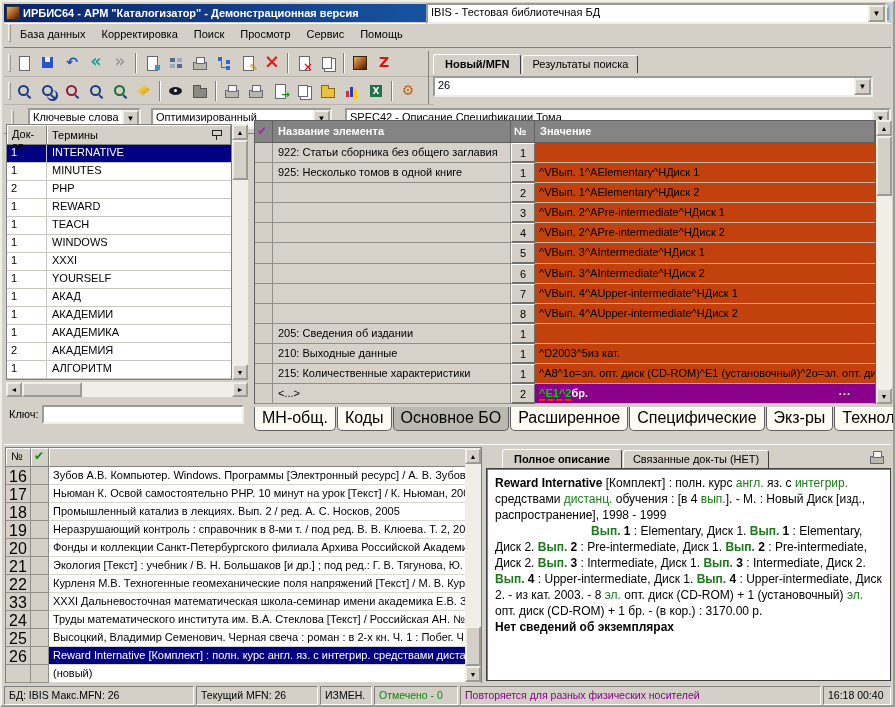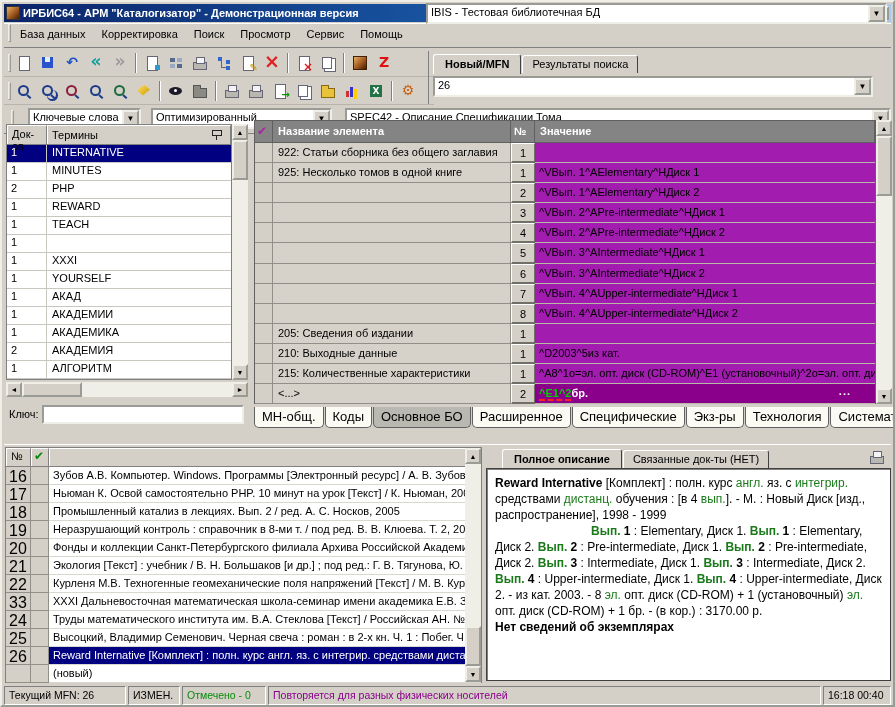--- a/index.html
+++ b/index.html
@@ -130,30 +130,30 @@
   .fhead .fh{color:#fff;font-size:11px;font-weight:bold;padding:4px 5px;border-right:1px solid #606060;border-bottom:1px solid #606060;white-space:nowrap;overflow:hidden;}
   .fh.f-chk{width:18px;color:#b020a8;padding:3px 2px;font-size:12px;}
   .fh.f-name{width:238px;}
   .fh.f-num{width:24px;padding:4px 3px;}
   .fh.f-val{flex:1;}
   .frow{display:flex;height:20.1px;}
   .frow .fc-chk{width:18px;background:#d4d0c8;border-right:1px solid #909088;border-bottom:1px solid #909088;}
   .frow .fc-name{width:238px;background:#d6d2ca;font-size:11px;padding:3px 5px;border-right:1px solid #909088;border-bottom:1px solid #909088;white-space:nowrap;overflow:hidden;color:#000;}
   .frow .fc-num{width:24px;background:#d4d0c8;font-size:11px;text-align:center;padding:3px 0;
     border:1px solid;border-color:#fff #707068 #707068 #fff;border-bottom-width:2px;color:#000;}
-  .frow .fc-val{flex:1;background:#a21caf;font-size:11px;padding:3px 4px;border-bottom:1px solid #b8b8a8;white-space:nowrap;overflow:hidden;position:relative;color:#000;}
+  .frow .fc-val{flex:1;background:#c2410c;font-size:11px;padding:3px 4px;border-bottom:1px solid #b8b8a8;white-space:nowrap;overflow:hidden;position:relative;color:#000;}
   .fc-val.purple{background:#8a008a;}
   .vg{color:#00d000;font-weight:bold;border-bottom:2px dashed #ff2020;}
   .vw{color:#fff;font-weight:bold;}
   .vmore{position:absolute;right:24px;top:1px;color:#fff;font-weight:bold;letter-spacing:1px;}
   #fields-vsb{left:622px;top:2px;height:284px;}
 
   
   #wtabs{position:absolute;left:0;top:289px;width:637px;height:20px;display:flex;align-items:flex-start;}
-  .wtab{font-size:13px;padding:2px 7px 3px;background:#fbfaf3;border:1px solid #606060;border-top:none;
+  .wtab{font-size:16px;padding:2px 7px 3px;background:#fbfaf3;border:1px solid #606060;border-top:none;
     border-radius:0 0 5px 5px;margin-right:1px;white-space:nowrap;color:#000;}
   .wtab.active{background:#b9b9b1;font-weight:normal;}
 
   
   #bottom{position:absolute;left:2px;top:442px;width:887px;height:240px;border-top:1px solid #fff;}
   #records-panel{position:absolute;left:1px;top:2px;width:477px;height:236px;border:1px solid #808080;background:#fff;}
   .rhead{display:flex;height:19px;background:#d4d0c8;border-bottom:1px solid #808080;}
   .rhead .hc{border-right:1px solid #808080;border-top:1px solid #fff;border-left:1px solid #fff;font-size:11px;padding:1px 4px;}
   .hc.r-num{width:25px;}
   .hc.r-chk{width:18px;color:#0a8a0a;font-size:12px;padding:0 2px;}
@@ -364,20 +364,21 @@
             <div class="trow">
               <span class="tc-count">1</span>
               <span class="tc-term">REWARD</span>
             </div>
             <div class="trow">
               <span class="tc-count">1</span>
               <span class="tc-term">TEACH</span>
             </div>
             <div class="trow">
               <span class="tc-count">1</span>
+              <span class="tc-term">WINDOWS</span>
             </div>
             <div class="trow">
               <span class="tc-count">1</span>
               <span class="tc-term">XXXI</span>
             </div>
             <div class="trow">
               <span class="tc-count">1</span>
               <span class="tc-term">YOURSELF</span>
             </div>
             <div class="trow">
@@ -615,20 +616,21 @@
       <span class="ic ic-print" id="desc-print"></span>
       <div id="desc-box">
           <div class="para"><span> </span><span class="seg-b">Reward Internative</span><span> [Комплект] : полн. курс </span><span class="seg-g">англ.</span><span> яз. с </span><span class="seg-g">интегрир.</span><span> средствами </span><span class="seg-g">дистанц.</span><span> обучения : [в 4 </span><span class="seg-g">вып.</span><span>]. - М. : Новый Диск [изд., распространение], 1998 - 1999</span></div>
           <div class="para indent"><span class="seg-gb">Вып.</span><span class="seg-b"> 1</span><span> : Elementary, Диск 1. </span><span class="seg-gb">Вып.</span><span class="seg-b"> 1</span><span> : Elementary, Диск 2. </span><span class="seg-gb">Вып.</span><span class="seg-b"> 2</span><span> : Pre-intermediate, Диск 1. </span><span class="seg-gb">Вып.</span><span class="seg-b"> 2</span><span> : Pre-intermediate, Диск 2. </span><span class="seg-gb">Вып.</span><span class="seg-b"> 3</span><span> : Intermediate, Диск 1. </span><span class="seg-gb">Вып.</span><span class="seg-b"> 3</span><span> : Intermediate, Диск 2. </span><span class="seg-gb">Вып.</span><span class="seg-b"> 4</span><span> : Upper-intermediate, Диск 1. </span><span class="seg-gb">Вып.</span><span class="seg-b"> 4</span><span> : Upper-intermediate, Диск 2. - из кат. 2003. - 8 </span><span class="seg-g">эл.</span><span> опт. диск (CD-ROM) + 1 (установочный) </span><span class="seg-g">эл.</span><span> опт. диск (CD-ROM) + 1 бр. - (в кор.) : 3170.00 р.</span></div>
           <div class="para"><span class="seg-b">Нет сведений об экземплярах</span></div>
         </div>
     </div>
   </div>
 
   <div id="statusbar">
+    <span class="scell" style="width:190px">БД: IBIS Макс.MFN: 26</span>
     <span class="scell" style="width:122px">Текущий MFN: 26</span>
     <span class="scell" style="width:52px">ИЗМЕН.</span>
     <span class="scell green" style="width:84px">Отмечено - 0</span>
     <span class="scell purple" style="flex:1">Повторяется для разных физических носителей</span>
     <span class="scell" style="width:68px">16:18  00:40</span>
   </div>
 
 </div>
 
 </body></html>

